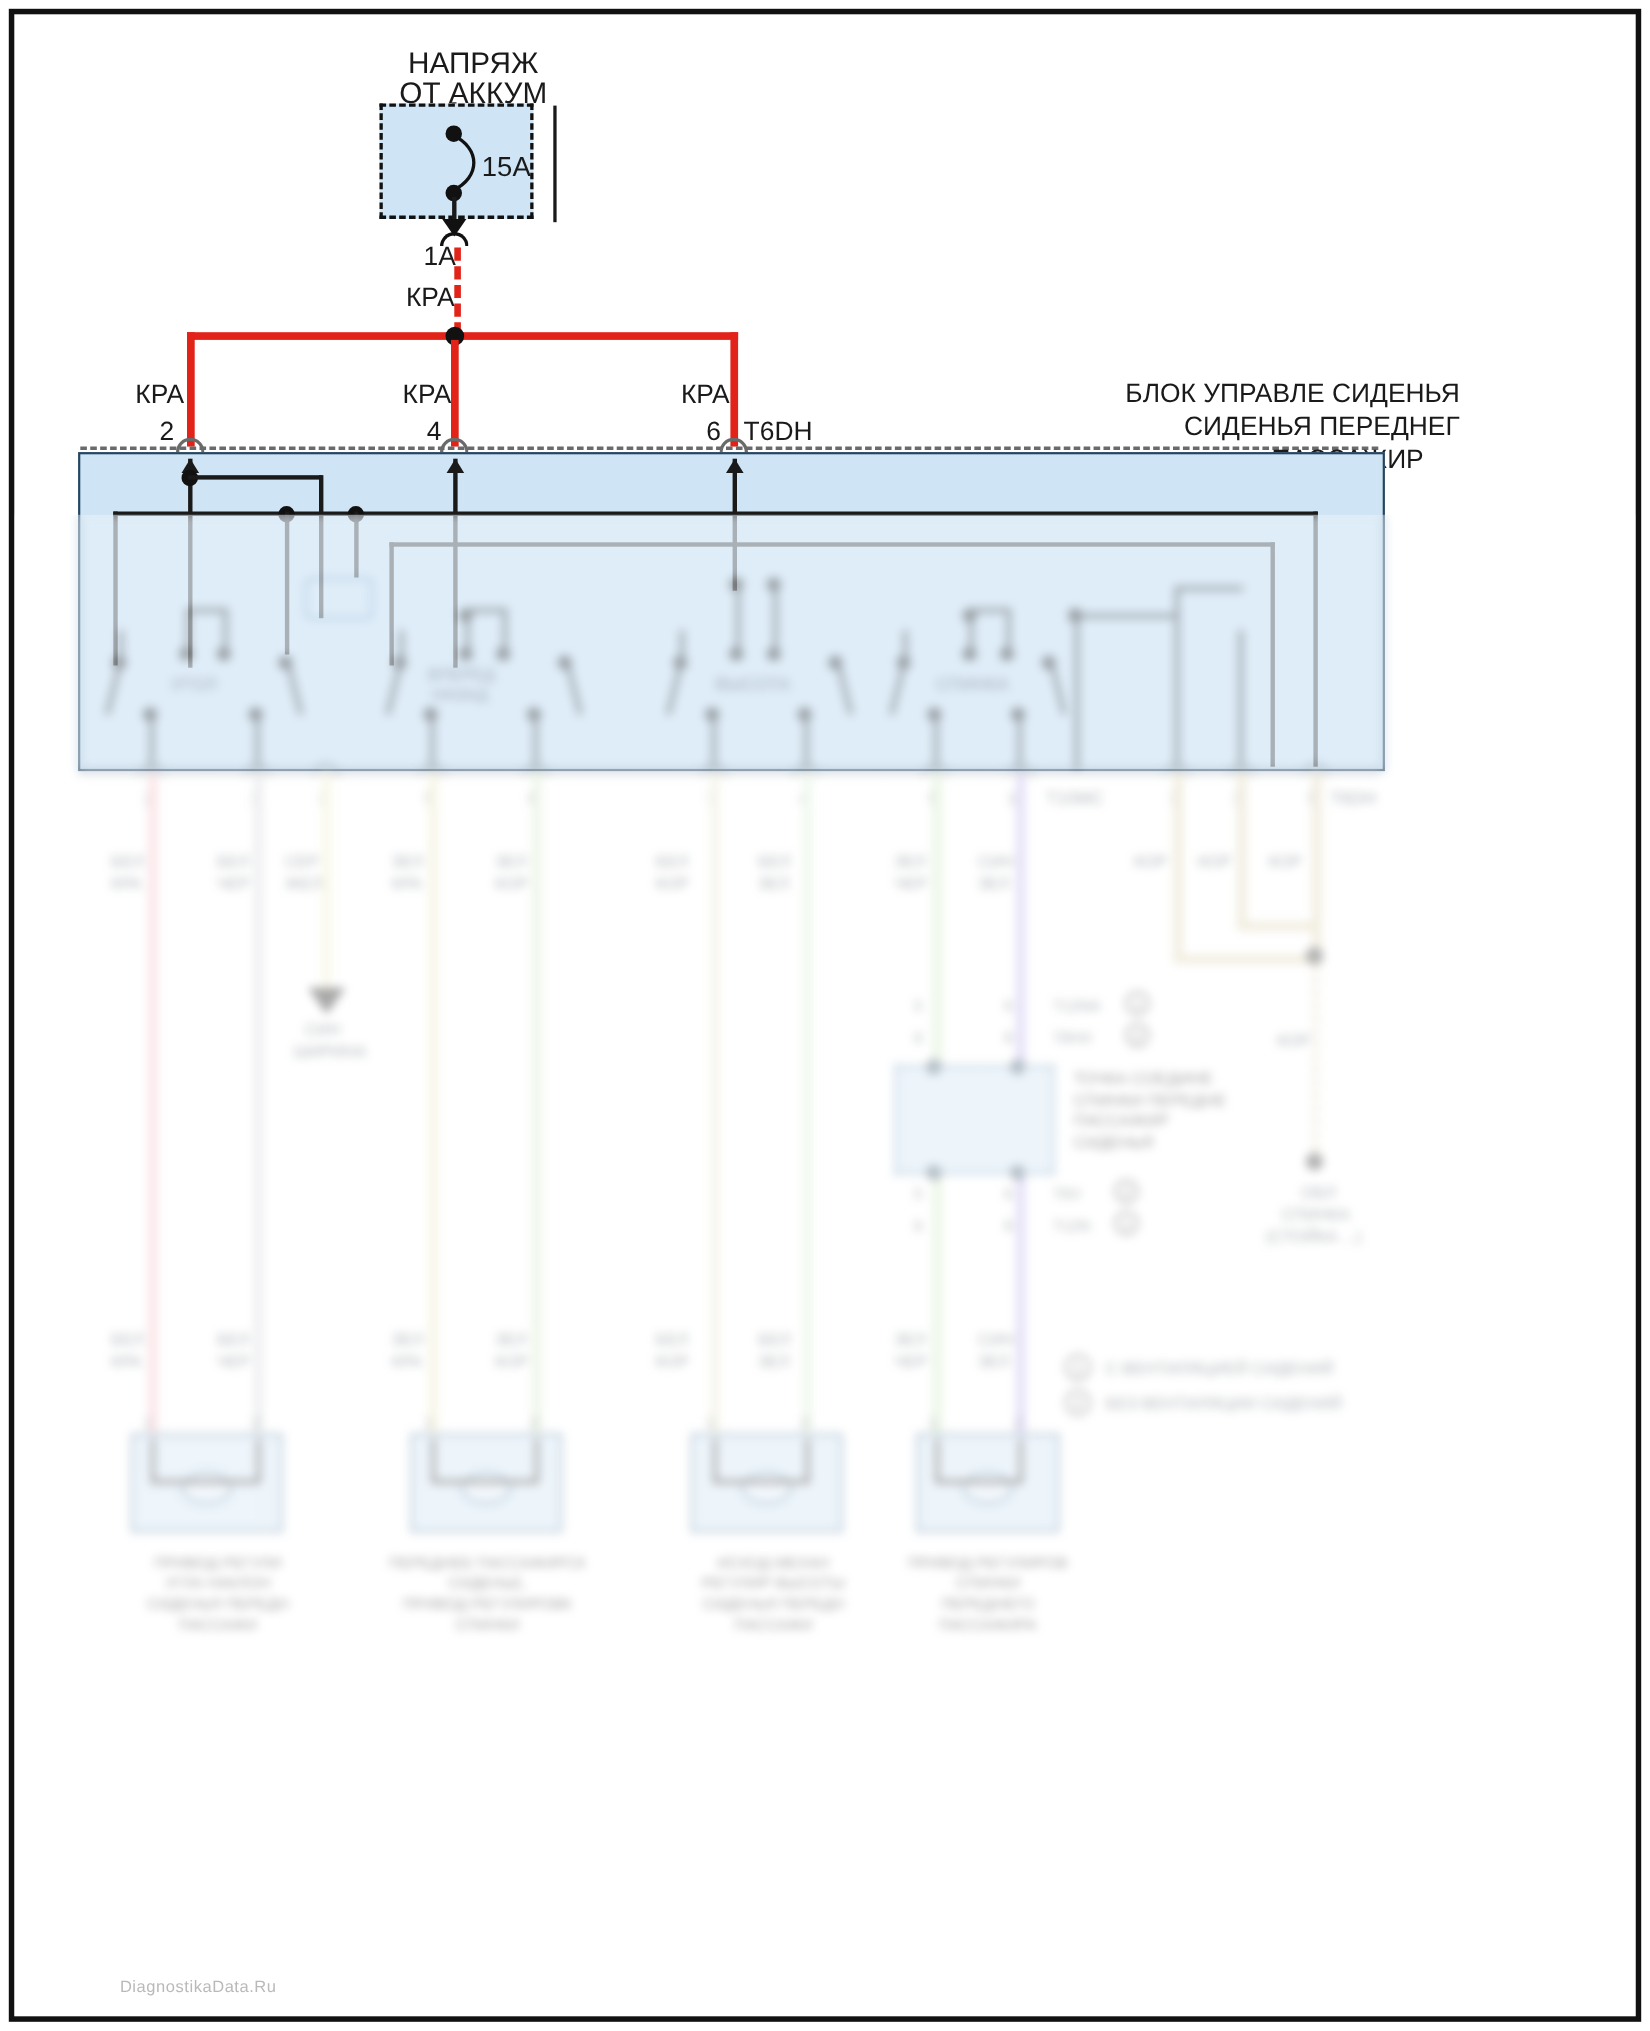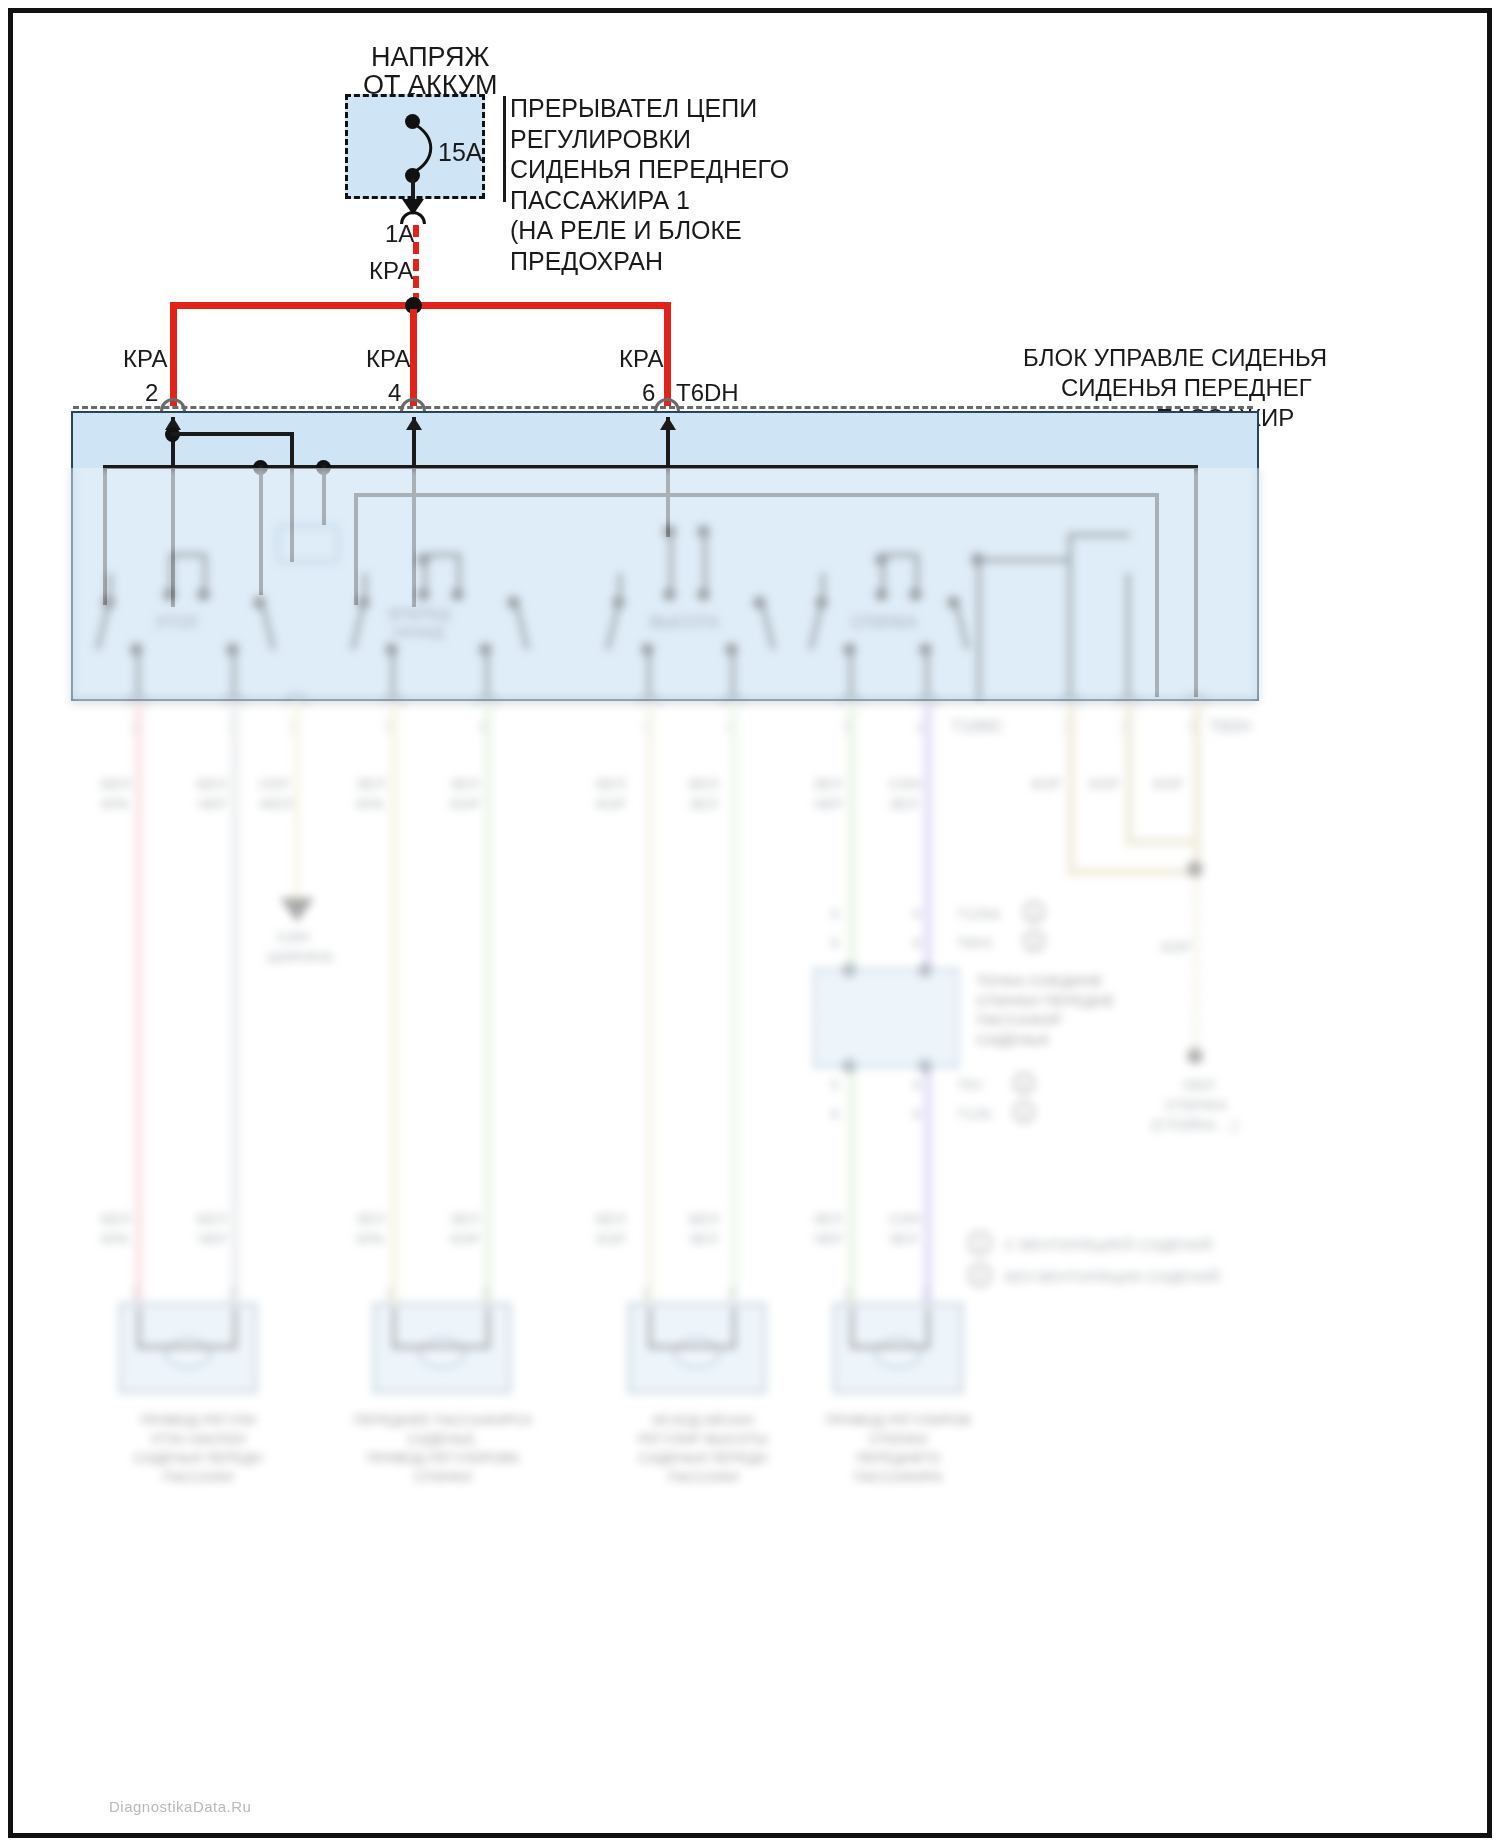--- a/index.html
+++ b/index.html
@@ -129,28 +129,20 @@
 
         <div class="w" style="left:398px; top:166px; width:4px; height:24px;"></div>
         <div style="position:absolute; left:389px; top:186px; width:0; height:0;
              border-left:11px solid transparent; border-right:11px solid transparent;
              border-top:16px solid #111;"></div>
 
         <div class="conn-notch" style="left:387px; top:198px; border-color:#111;"></div>
 
         <div class="txt" style="left:372px; top:206px; font-size:24px;">1A</div>
 
-        <div style="position:absolute; left:497px; top:80px; font-size:25px; line-height:1.22; color:#1a1a1a;">
-          <div>ПРЕРЫВАТЕЛ ЦЕПИ</div>
-          <div>РЕГУЛИРОВКИ</div>
-          <div>СИДЕНЬЯ ПЕРЕДНЕГО</div>
-          <div>ПАССАЖИРА 1</div>
-          <div>(НА РЕЛЕ И БЛОКЕ</div>
-          <div>ПРЕДОХРАН</div>
-        </div>
 
         <div class="w" style="left:490px; top:83px; width:3px; height:106px;"></div>
 
         <div class="wr-dash" style="left:400px; top:212px; height:80px;"></div>
         <div class="txt" style="left:356px; top:243px; font-size:24px;">КРА</div>
 
         <div class="wr" style="left:157px; top:289px; width:501px; height:7px;"></div>
         <div class="dot" style="left:392px; top:284px; width:17px; height:17px;"></div>
 
         <div class="wr" style="left:157px; top:289px; width:7px; height:104px;"></div>
@@ -167,21 +159,21 @@
 
         <div class="txt" style="left:663px; top:365px; font-size:24px;">T6DH</div>
 
         <div class="dashline" style="left:60px; top:393px; width:1180px;"></div>
         <div class="conn-notch" style="left:147px; top:385px;"></div>
         <div class="conn-notch" style="left:387px; top:385px;"></div>
         <div class="conn-notch" style="left:641px; top:385px;"></div>
 
         <div style="position:absolute; left:1010px; top:330px; font-size:24px; line-height:1.25; color:#1a1a1a; text-align:left;">
           <div>БЛОК УПРАВЛЕ СИДЕНЬЯ</div>
-          <div style="margin-left:38px;">СИДЕНЬЯ ПЕРЕДНЕГ</div>
+          <div style="margin-left:38px;text-align:right;">СИДЕНЬЯ ПЕРЕДНЕГ</div>
           <div style="margin-left:133px;">ПАССАЖИР</div>
         </div>
 
         <div class="box-blue" style="left:58px; top:398px; width:1188px; height:290px; border-color:#27455f;"></div>
 
         <div class="w" style="left:158px; top:404px; width:4px; height:190px;"></div>
         <div class="pin-arrow" style="left:152px; top:404px; transform:rotate(0deg);"></div>
 
         <div class="w" style="left:399px; top:404px; width:4px; height:190px;"></div>
         <div class="pin-arrow" style="left:393px; top:404px;"></div>

